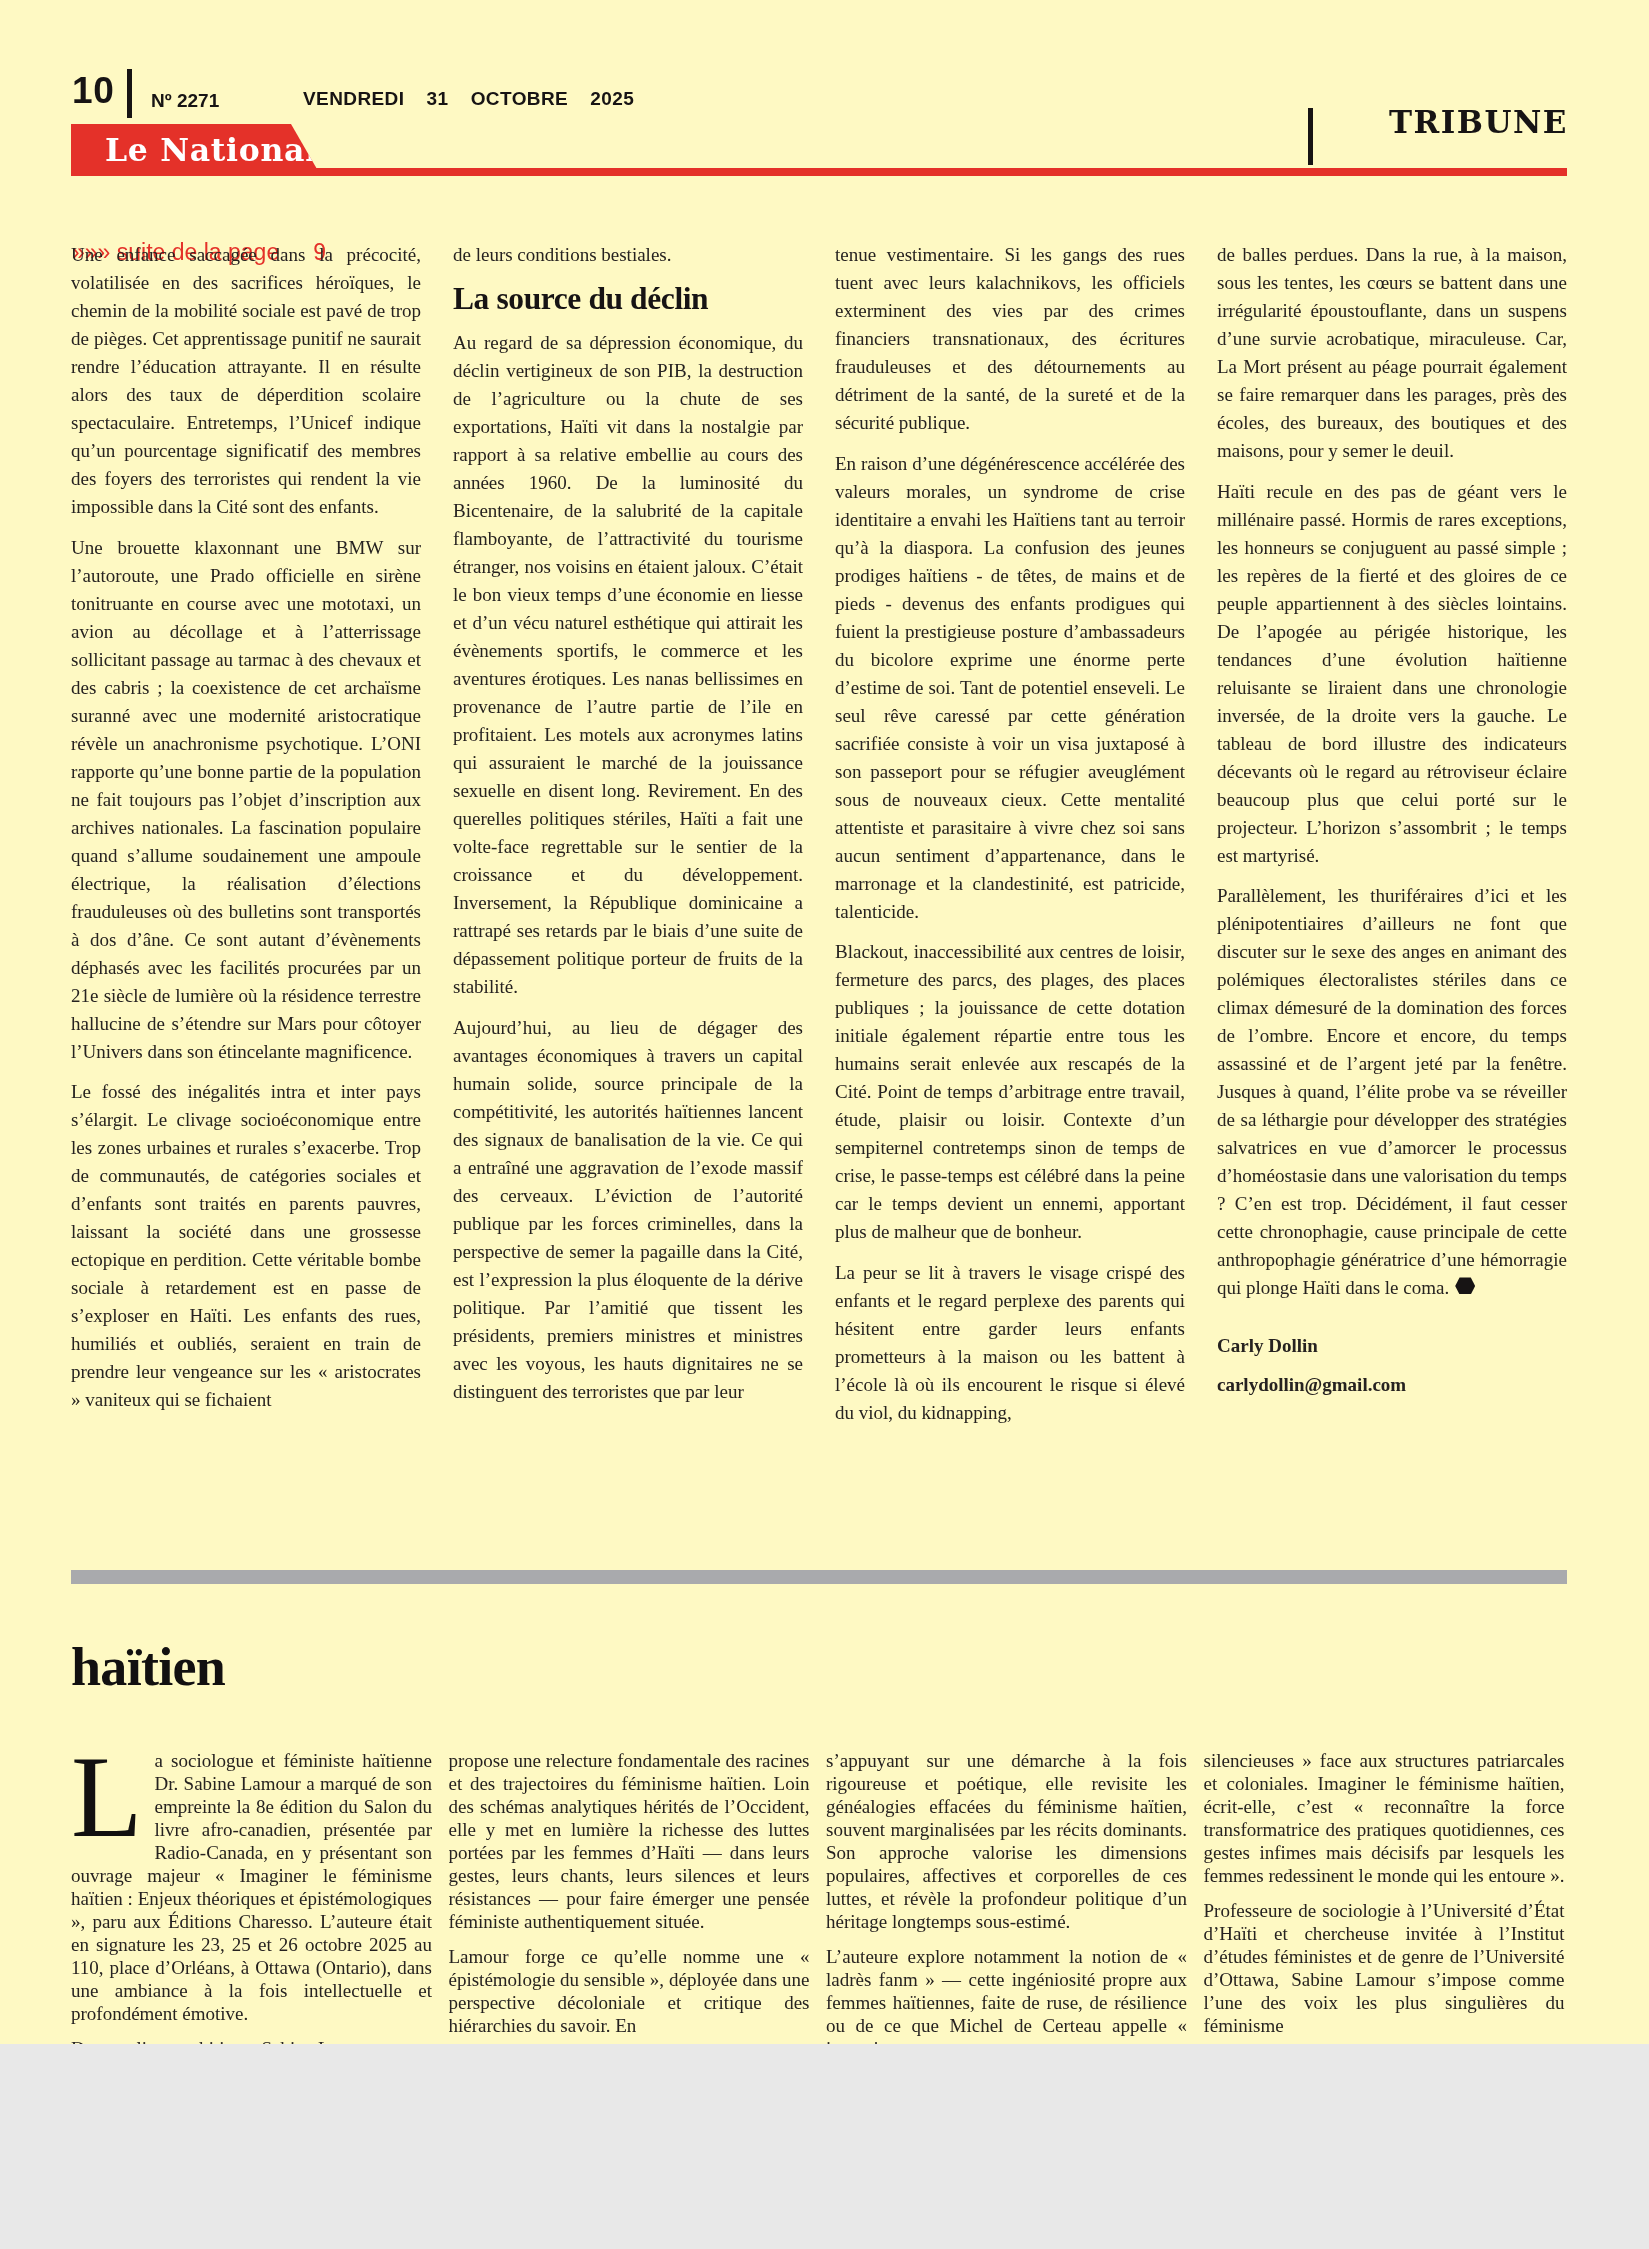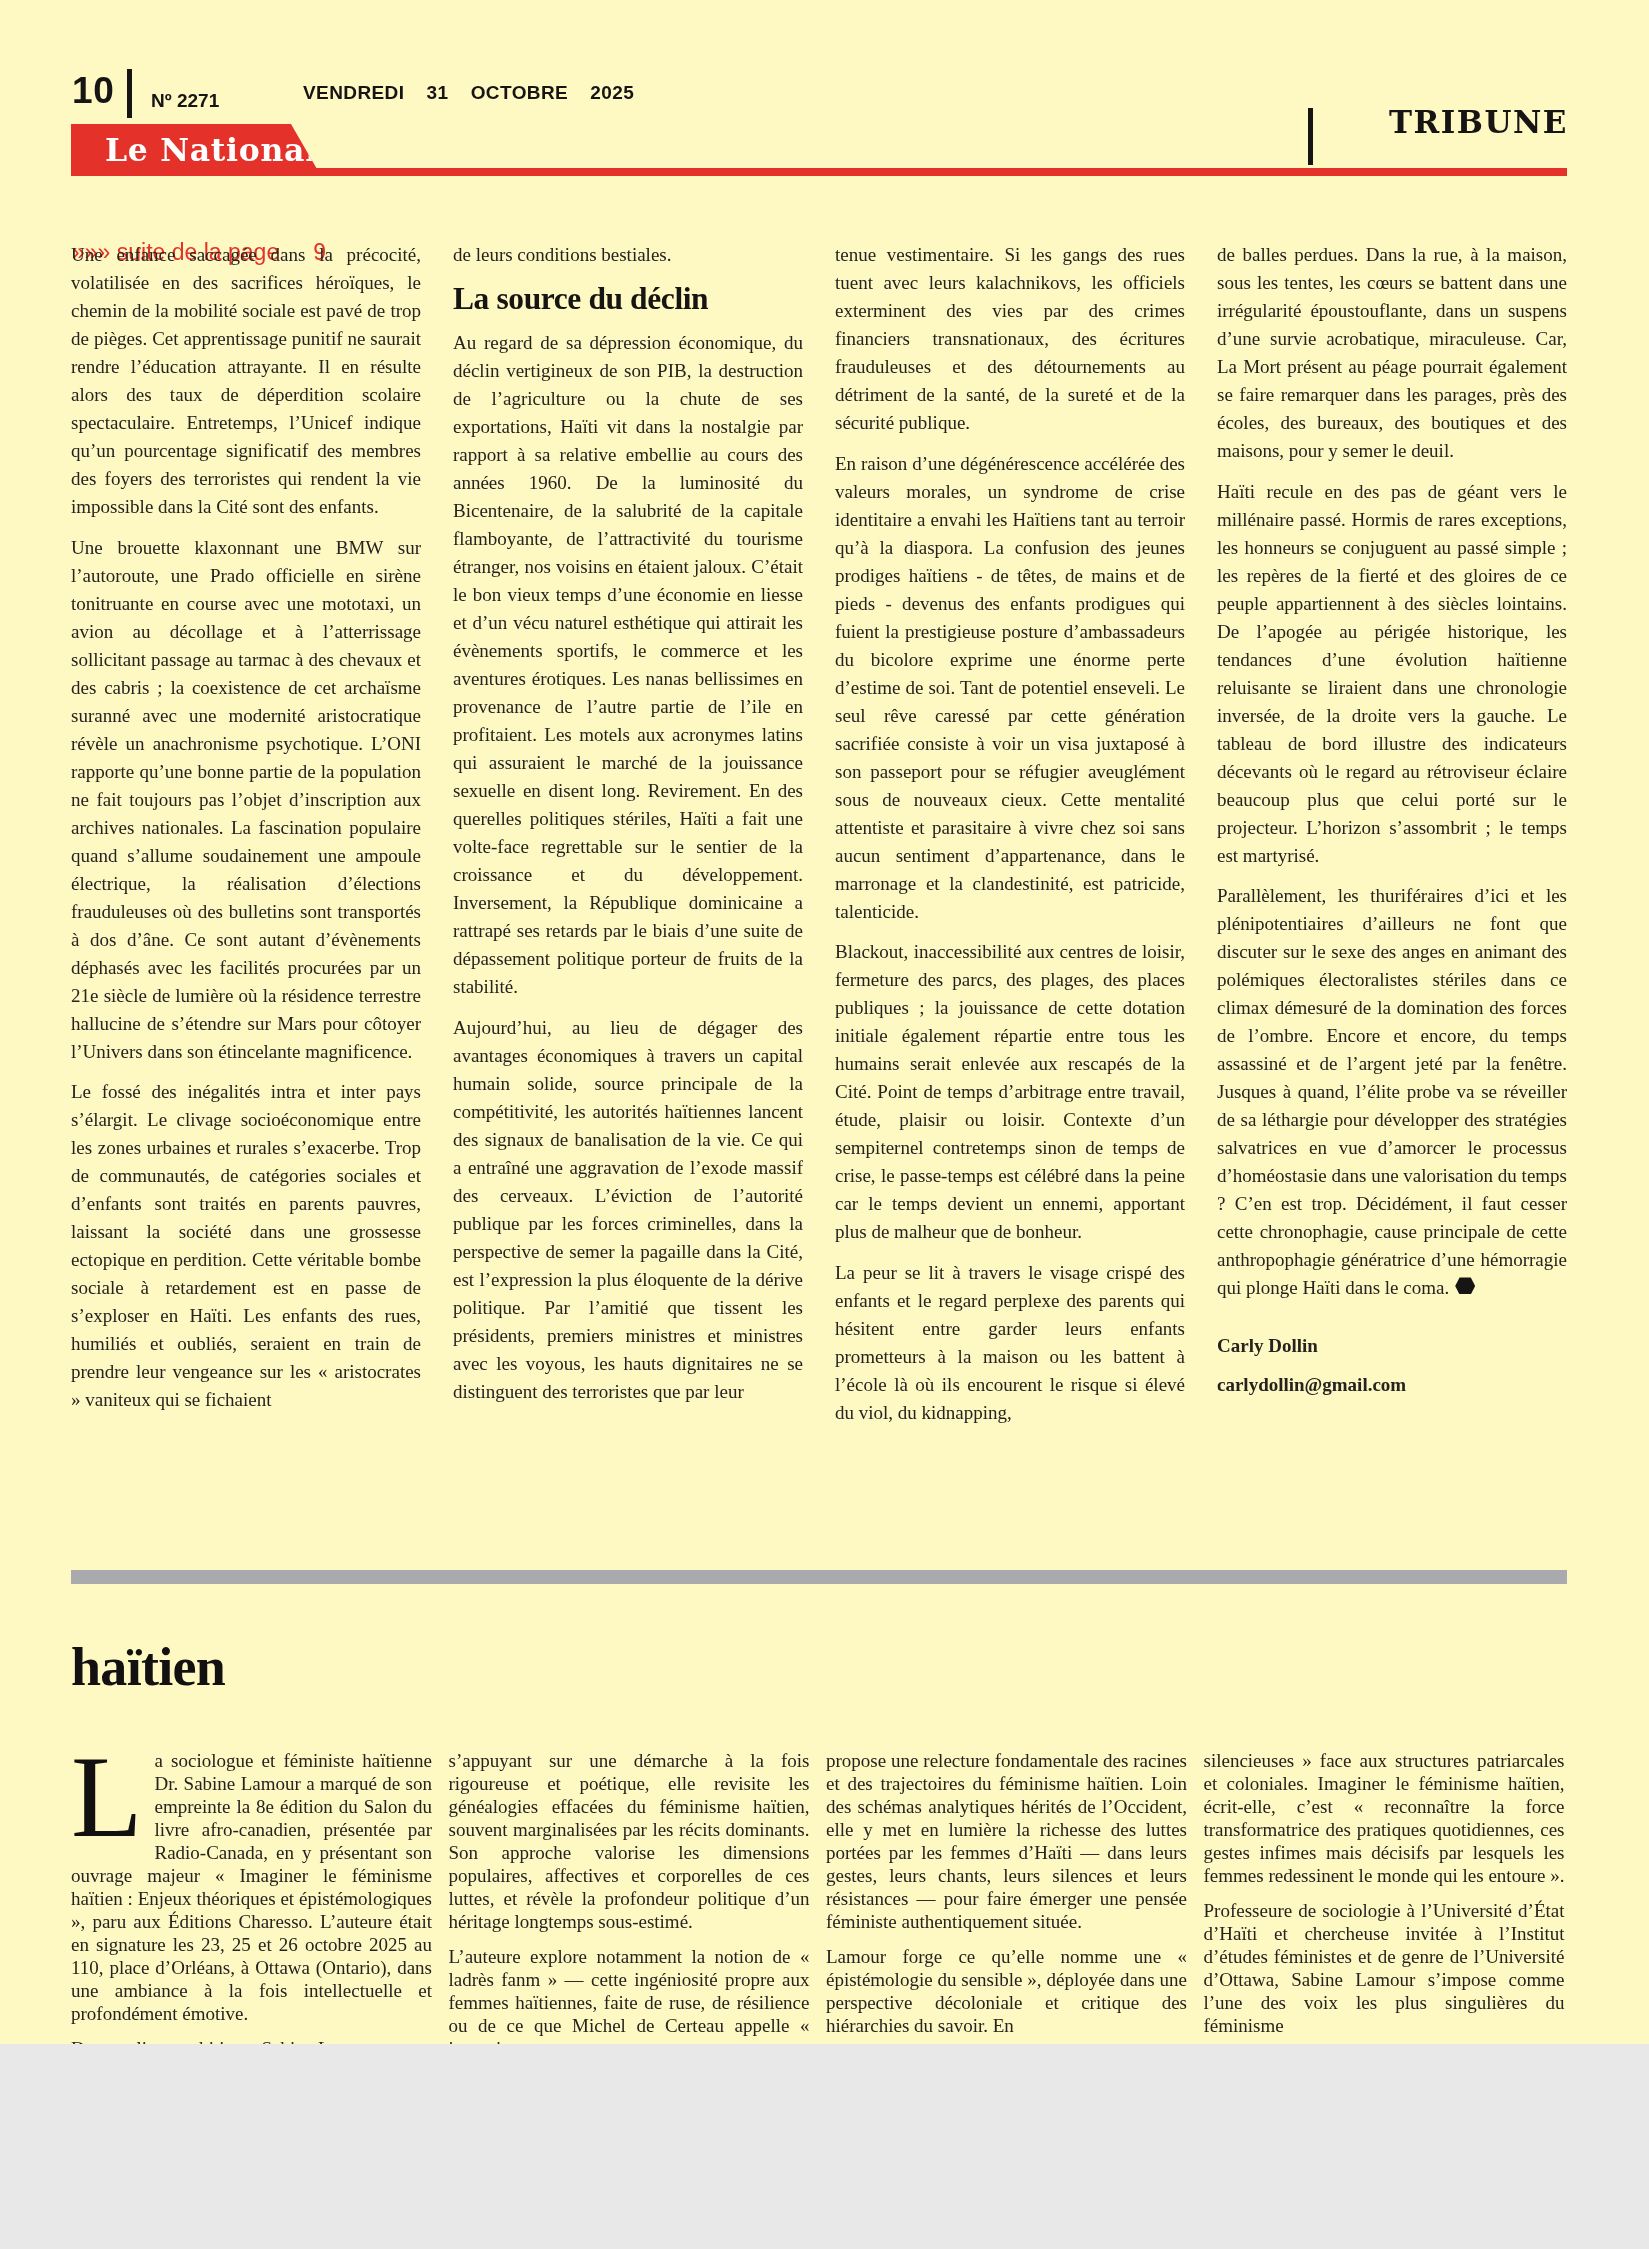--- a/index.html
+++ b/index.html
@@ -6,21 +6,21 @@
   .page {
     position:relative; width:1650px; height:2044px; background:#fef9c3;
     overflow:hidden; font-family:"Liberation Serif", serif; color:#262220;
   }
   
   .pageno { position:absolute; left:72px; top:70px; font-family:"Liberation Sans",sans-serif;
             font-weight:bold; font-size:37px; color:#171414; letter-spacing:0.7px; }
   .pageno-bar { position:absolute; left:127px; top:69px; width:4.5px; height:49px; background:#171414; }
   .issue { position:absolute; left:151px; top:90px; font-family:"Liberation Sans",sans-serif;
            font-weight:bold; font-size:19px; color:#171414; }
-  .edition-date { position:absolute; left:303px; top:82px; font-family:"Liberation Sans",sans-serif;
+  .edition-date { position:absolute; left:303px; top:88px; font-family:"Liberation Sans",sans-serif;
            font-weight:bold; font-size:19px; color:#171414; word-spacing:16.5px; letter-spacing:0.4px; }
   .section-bar { position:absolute; left:1308px; top:108px; width:5.2px; height:57px; background:#171414; }
   .section-title { position:absolute; right:82px; top:104px; font-family:"DejaVu Serif",serif;
            font-weight:bold; font-size:31px; letter-spacing:1.5px; color:#171414; }
   .masthead-strip { position:absolute; left:71px; top:168px; width:1496px; height:8.2px; background:#e43129; }
   .masthead-banner { position:absolute; left:71px; top:124px; width:250px; height:52px;
            background:#e43129; clip-path:polygon(0 0, 88% 0, 100% 100%, 0 100%); }
   .masthead-banner .mast-text { display:block; color:#ffffff; font-family:"DejaVu Serif",serif;
            font-weight:bold; font-size:31.5px; line-height:51px; padding-left:34px; letter-spacing:0.7px; }
   .suite-top { position:absolute; left:72px; top:192px; color:#e43129;
@@ -100,26 +100,26 @@
   <h1 class="headline2">
     <span>haïtien</span>
   </h1>
 
   <div class="art2">
     <div class="col">
       <p><span class="dropcap">L</span><span>a sociologue et féministe haïtienne Dr. Sabine Lamour a marqué de son empreinte la 8e édition du Salon du livre afro-canadien, présentée par Radio-Canada, en y présentant son ouvrage majeur « Imaginer le féminisme haïtien : Enjeux théoriques et épistémologiques », paru aux Éditions Charesso. L’auteure était en signature les 23, 25 et 26 octobre 2025 au 110, place d’Orléans, à Ottawa (Ontario), dans une ambiance à la fois intellectuelle et profondément émotive.</span></p>
       <p>Dans ce livre ambitieux, Sabine Lamour</p>
     </div>
     <div class="col">
+      <p>propose une relecture fondamentale des racines et des trajectoires du féminisme haïtien. Loin des schémas analytiques hérités de l’Occident, elle y met en lumière la richesse des luttes portées par les femmes d’Haïti — dans leurs gestes, leurs chants, leurs silences et leurs résistances — pour faire émerger une pensée féministe authentiquement située.</p>
+      <p>Lamour forge ce qu’elle nomme une « épistémologie du sensible », déployée dans une perspective décoloniale et critique des hiérarchies du savoir. En</p>
+    </div>
+    <div class="col">
       <p>s’appuyant sur une démarche à la fois rigoureuse et poétique, elle revisite les généalogies effacées du féminisme haïtien, souvent marginalisées par les récits dominants. Son approche valorise les dimensions populaires, affectives et corporelles de ces luttes, et révèle la profondeur politique d’un héritage longtemps sous-estimé.</p>
       <p>L’auteure explore notamment la notion de « ladrès fanm » — cette ingéniosité propre aux femmes haïtiennes, faite de ruse, de résilience ou de ce que Michel de Certeau appelle « inventions</p>
-    </div>
-    <div class="col">
-      <p>propose une relecture fondamentale des racines et des trajectoires du féminisme haïtien. Loin des schémas analytiques hérités de l’Occident, elle y met en lumière la richesse des luttes portées par les femmes d’Haïti — dans leurs gestes, leurs chants, leurs silences et leurs résistances — pour faire émerger une pensée féministe authentiquement située.</p>
-      <p>Lamour forge ce qu’elle nomme une « épistémologie du sensible », déployée dans une perspective décoloniale et critique des hiérarchies du savoir. En</p>
     </div>
     <div class="col">
       <p>silencieuses » face aux structures patriarcales et coloniales. Imaginer le féminisme haïtien, écrit-elle, c’est « reconnaître la force transformatrice des pratiques quotidiennes, ces gestes infimes mais décisifs par lesquels les femmes redessinent le monde qui les entoure ».</p>
       <p>Professeure de sociologie à l’Université d’État d’Haïti et chercheuse invitée à l’Institut d’études féministes et de genre de l’Université d’Ottawa, Sabine Lamour s’impose comme l’une des voix les plus singulières du féminisme</p>
       <p class="suite-bottom">
         <span>»»» suite page</span><span class="pg">11</span>
       </p>
     </div>
   </div>
 

